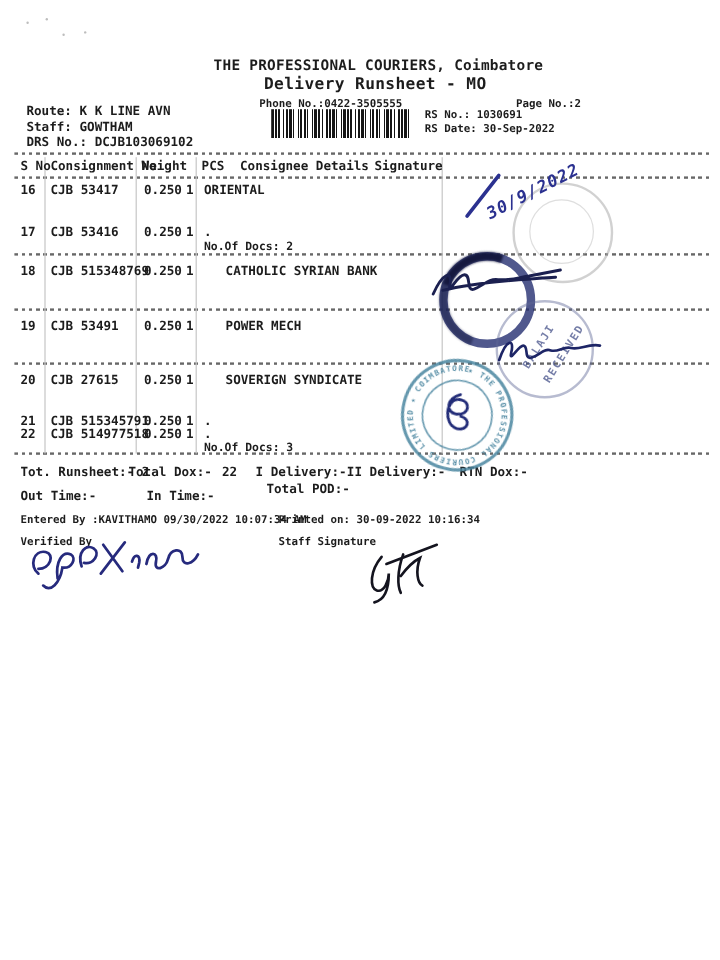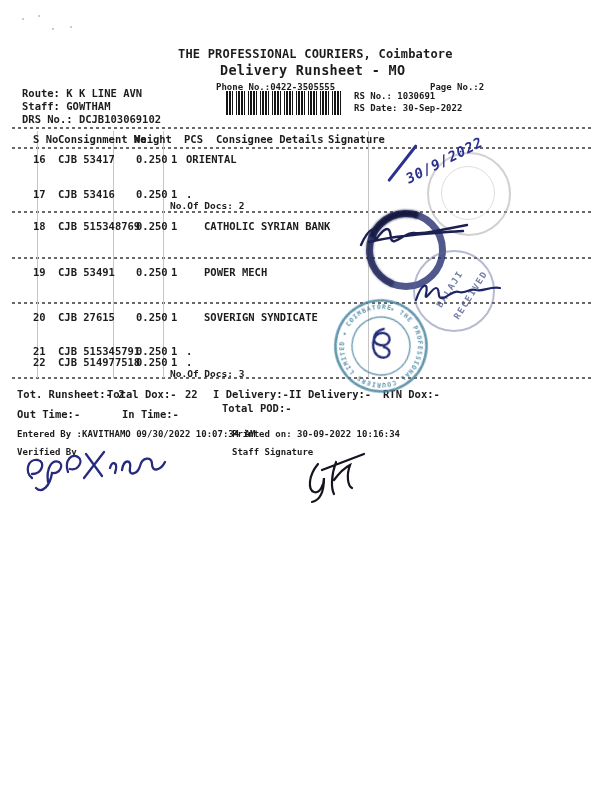--- a/index.html
+++ b/index.html
@@ -7,21 +7,21 @@
        font-family:"DejaVu Sans Mono","Liberation Mono",monospace;color:#1c1c1c;}
   .abs{position:absolute;white-space:pre;}
   .t10{font-size:10.5px;font-weight:bold;}
   .t9{font-size:9px;font-weight:bold;}
   .title1{font-size:12px;font-weight:bold;letter-spacing:.2px;}
   .title2{font-size:13.5px;font-weight:bold;letter-spacing:.3px;}
   .dash{position:absolute;left:12px;width:580px;height:2px;
         background:repeating-linear-gradient(90deg,#4d4d4d 0 3px,transparent 3px 6px);
         opacity:.85;}
   .vline{position:absolute;width:1px;top:131px;height:247px;background:#c6c6c6;}
-  .row{position:absolute;left:16px;width:540px;height:14px;}
+  .row{position:absolute;left:0;width:540px;height:14px;}
   .row span{position:absolute;font-size:10.5px;font-weight:bold;white-space:pre;}
   .c-sno{left:17px;} .c-con{left:42px;} .c-wt{left:120px;} .c-pcs{left:155px;} .c-name{left:170px;}
   .docs{position:absolute;left:170px;font-size:9.5px;font-weight:bold;white-space:pre;}
   .barcode{position:absolute;left:226px;top:91px;width:118px;height:24px;
     background:repeating-linear-gradient(90deg,#141414 0 2px,#fff 2px 3px,#141414 3px 5px,#fff 5px 6px,#141414 6px 7px,#fff 7px 10px,#141414 10px 11px,#fff 11px 12px);}
   .circle{position:absolute;border-radius:50%;}
   .ghost1{left:427px;top:152px;width:80px;height:80px;border:2px solid rgba(172,172,172,.55);filter:blur(.5px);}
   .ghost2{left:441px;top:166px;width:52px;height:52px;border:1.5px solid rgba(172,172,172,.4);filter:blur(.5px);}
   .navy-stamp{left:366px;top:210px;width:66px;height:66px;border:7px solid rgba(36,46,112,.8);filter:blur(.6px);}
   .navy-stamp-arc{left:366px;top:210px;width:66px;height:66px;border:7px solid transparent;

